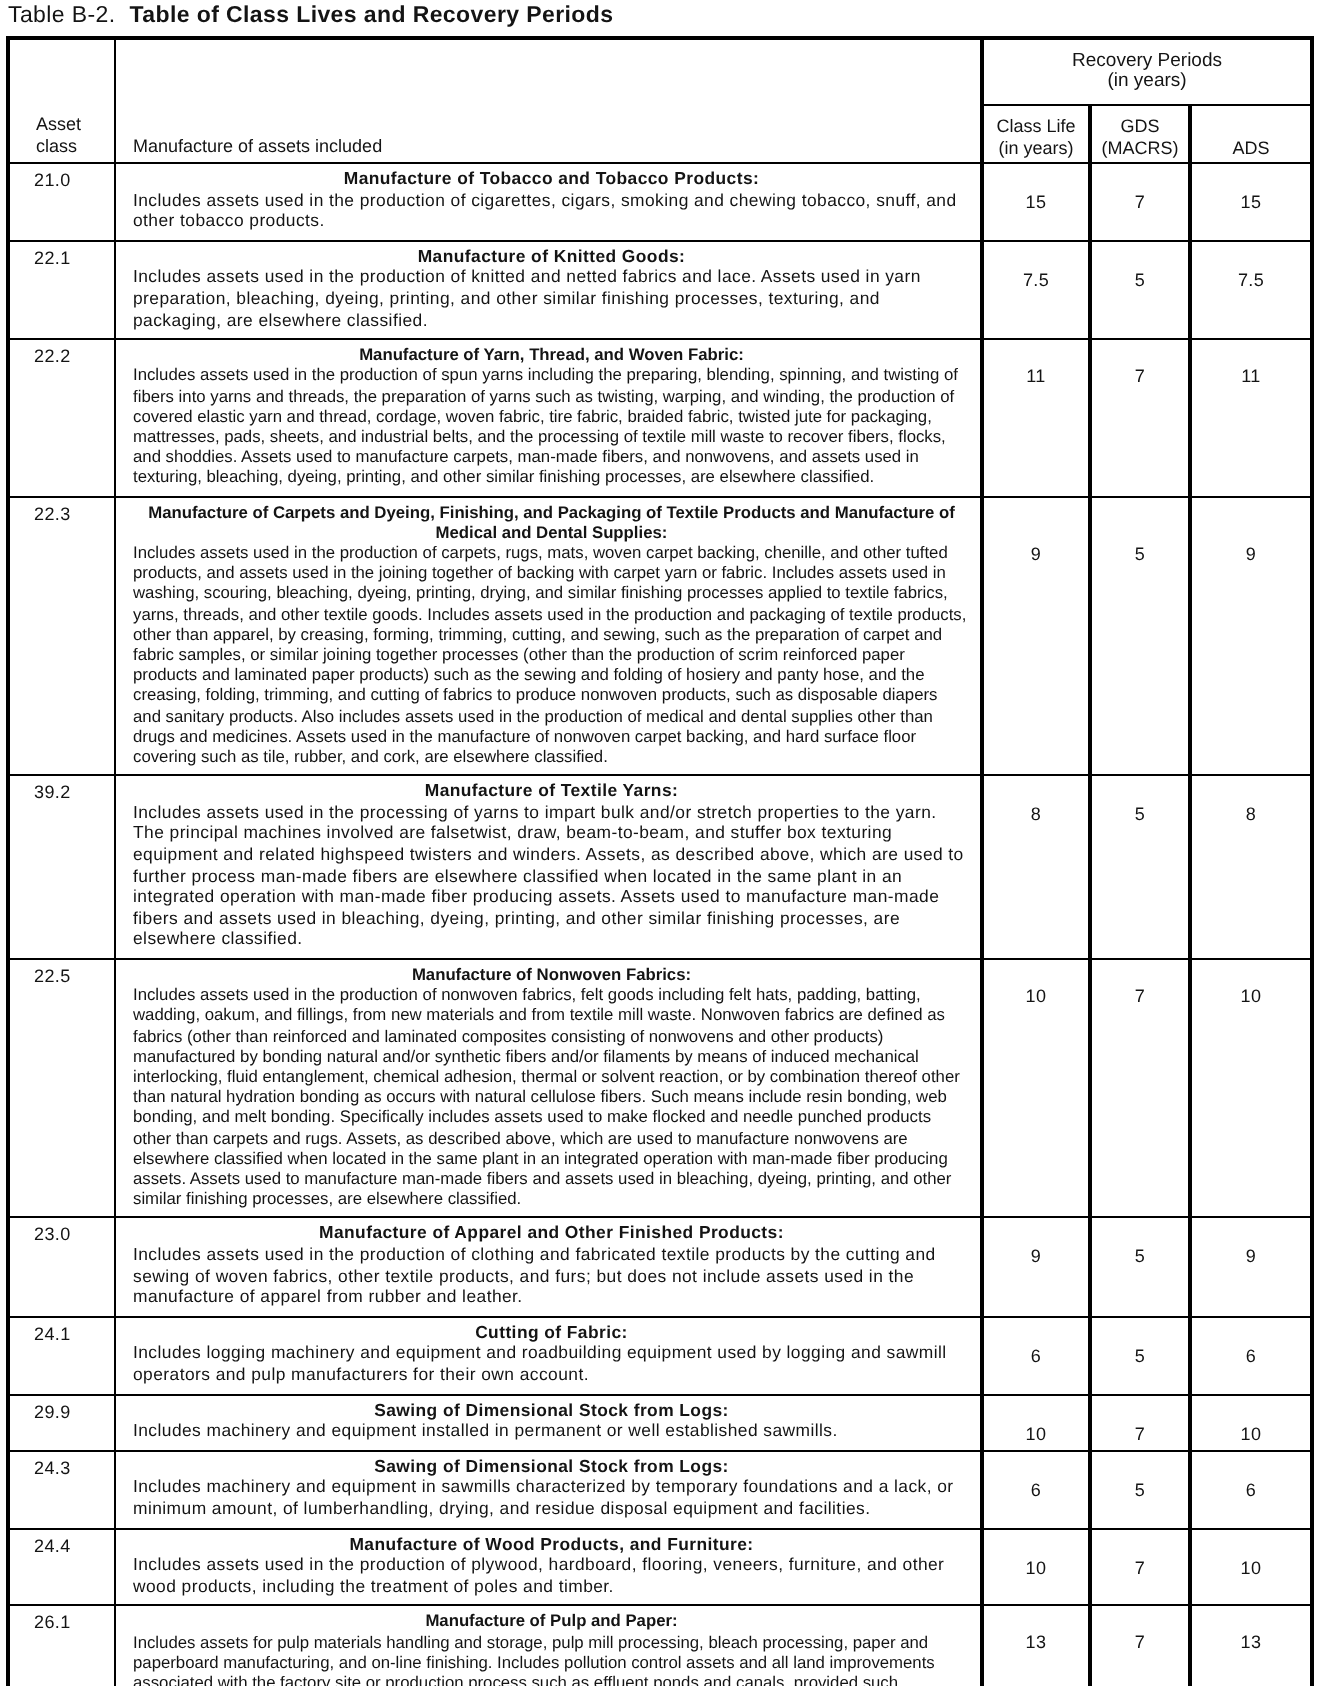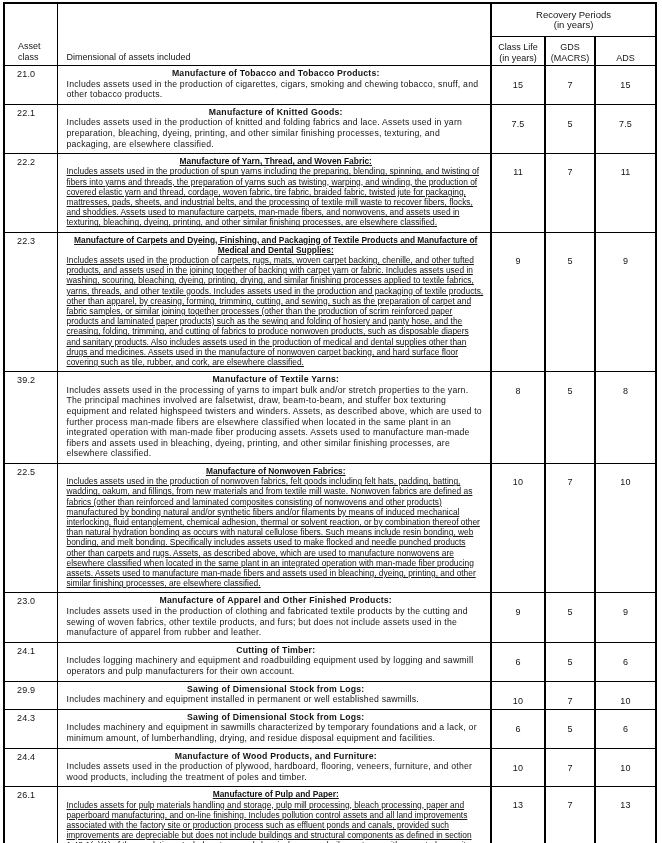--- a/index.html
+++ b/index.html
@@ -76,47 +76,49 @@
     padding: 2px 5px 4px 9px;
     font-size: 8.7px;
     line-height: 10.6px;
     letter-spacing: 0.22px;
   }
   .row-title { font-weight: bold; text-align: center; }
   tr.condensed td.td-desc {
     font-size: 8.4px;
     line-height: 10.2px;
     letter-spacing: 0;
-    text-decoration: underline;
   }
   td.td-num {
     text-align: center;
     font-size: 9px;
     letter-spacing: 0.2px;
     padding-top: 13px;
   }
 </style>
 </head>
 <body>
 
 <div class="page">
+  <div class="table-title">
+    <span>Table B-2.</span><span class="bold">Table of Class Lives and Recovery Periods</span>
+  </div>
 
   <table class="main">
     <colgroup>
       <col style="width:53px">
       <col style="width:434px">
       <col style="width:54px">
       <col style="width:50px">
       <col style="width:61px">
     </colgroup>
     <thead>
       <tr>
         <th rowspan="2" class="th-asset">Asset
 class</th>
-        <th rowspan="2" class="th-desc">Dimensional of assets included</th>
+        <th rowspan="2" class="th-desc">Manufacture of assets included</th>
         <th colspan="3" class="th-rp vthick-l">Recovery Periods
 (in years)</th>
       </tr>
       <tr>
         <th class="th-num vthick-l vthick-r">Class Life
 (in years)</th>
         <th class="th-num vthick-l vthick-r">GDS
 (MACRS)</th>
         <th class="th-num vthick-l">ADS</th>
       </tr>
@@ -129,21 +131,21 @@
             <div class="row-desc">Includes assets used in the production of cigarettes, cigars, smoking and chewing tobacco, snuff, and other tobacco products.</div>
           </td>
           <td class="td-num vthick-l vthick-r" style="padding-top: 14px;">15</td>
           <td class="td-num vthick-l vthick-r" style="padding-top: 14px;">7</td>
           <td class="td-num vthick-l" style="padding-top: 14px;">15</td>
         </tr>
         <tr>
           <td class="td-asset">22.1</td>
           <td class="td-desc">
             <div class="row-title">Manufacture of Knitted Goods:</div>
-            <div class="row-desc">Includes assets used in the production of knitted and folding fabrics and lace. Assets used in yarn preparation, bleaching, dyeing, printing, and other similar finishing processes, texturing, and packaging, are elsewhere classified.</div>
+            <div class="row-desc">Includes assets used in the production of knitted and netted fabrics and lace. Assets used in yarn preparation, bleaching, dyeing, printing, and other similar finishing processes, texturing, and packaging, are elsewhere classified.</div>
           </td>
           <td class="td-num vthick-l vthick-r" style="padding-top: 14px;">7.5</td>
           <td class="td-num vthick-l vthick-r" style="padding-top: 14px;">5</td>
           <td class="td-num vthick-l" style="padding-top: 14px;">7.5</td>
         </tr>
         <tr class="condensed">
           <td class="td-asset">22.2</td>
           <td class="td-desc">
             <div class="row-title">Manufacture of Yarn, Thread, and Woven Fabric:</div>
             <div class="row-desc">Includes assets used in the production of spun yarns including the preparing, blending, spinning, and twisting of fibers into yarns and threads, the preparation of yarns such as twisting, warping, and winding, the production of covered elastic yarn and thread, cordage, woven fabric, tire fabric, braided fabric, twisted jute for packaging, mattresses, pads, sheets, and industrial belts, and the processing of textile mill waste to recover fibers, flocks, and shoddies. Assets used to manufacture carpets, man-made fibers, and nonwovens, and assets used in texturing, bleaching, dyeing, printing, and other similar finishing processes, are elsewhere classified.</div>
@@ -188,21 +190,21 @@
             <div class="row-title">Manufacture of Apparel and Other Finished Products:</div>
             <div class="row-desc">Includes assets used in the production of clothing and fabricated textile products by the cutting and sewing of woven fabrics, other textile products, and furs; but does not include assets used in the manufacture of apparel from rubber and leather.</div>
           </td>
           <td class="td-num vthick-l vthick-r" style="padding-top: 14px;">9</td>
           <td class="td-num vthick-l vthick-r" style="padding-top: 14px;">5</td>
           <td class="td-num vthick-l" style="padding-top: 14px;">9</td>
         </tr>
         <tr>
           <td class="td-asset">24.1</td>
           <td class="td-desc">
-            <div class="row-title">Cutting of Timber:</div>
+            <div class="row-title">Cutting of Fabric:</div>
             <div class="row-desc">Includes logging machinery and equipment and roadbuilding equipment used by logging and sawmill operators and pulp manufacturers for their own account.</div>
           </td>
           <td class="td-num vthick-l vthick-r" style="padding-top: 14px;">6</td>
           <td class="td-num vthick-l vthick-r" style="padding-top: 14px;">5</td>
           <td class="td-num vthick-l" style="padding-top: 14px;">6</td>
         </tr>
         <tr>
           <td class="td-asset">29.9</td>
           <td class="td-desc">
             <div class="row-title">Sawing of Dimensional Stock from Logs:</div>

